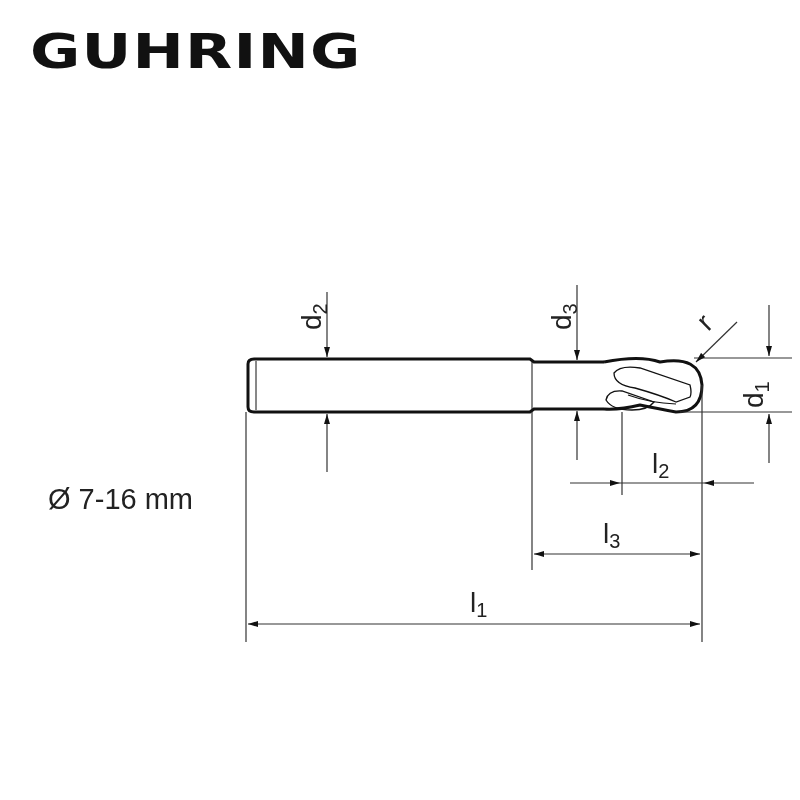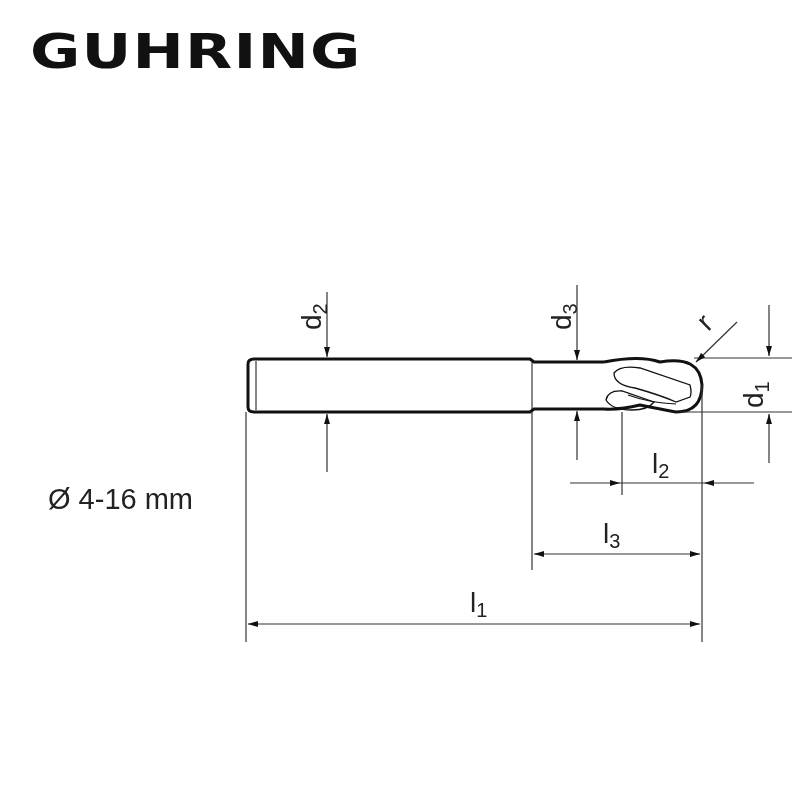--- a/index.html
+++ b/index.html
@@ -6,21 +6,21 @@
   body { width:800px; height:800px; position:relative; overflow:hidden; font-family:"Liberation Sans", sans-serif; }
   .logo { position:absolute; left:30px; top:24px; font-family:"DejaVu Sans", sans-serif; font-weight:bold; font-size:52px; letter-spacing:1px; color:#111; transform:scaleX(1.18) scaleY(0.92); transform-origin:left top; line-height:60px; }
   .dia { position:absolute; left:48px; top:483px; font-size:29px; color:#222; }
   svg { position:absolute; left:0; top:0; }
   .lbl { font-family:"Liberation Sans", sans-serif; fill:#222; }
 </style>
 </head>
 <body>
 
 <div class="logo">GUHRING</div>
-<div class="dia">Ø 4-16 mm</div>
+<div class="dia">Ø 7-16 mm</div>
 
 <svg width="800" height="800" viewBox="0 0 800 800">
   <defs>
     <marker id="ar" viewBox="0 0 10 6" refX="10" refY="3" markerWidth="10" markerHeight="6" orient="auto-start-reverse" markerUnits="userSpaceOnUse">
       <path d="M0,0 L10,3 L0,6 Z" fill="#111"></path>
     </marker>
   </defs>
 
   <g stroke="#111" fill="none">
     <path d="M254,359 L530,359 L534,362 L604,362 M254,412 L530,412 L534,409 L604,409" stroke-width="3.2"></path>

